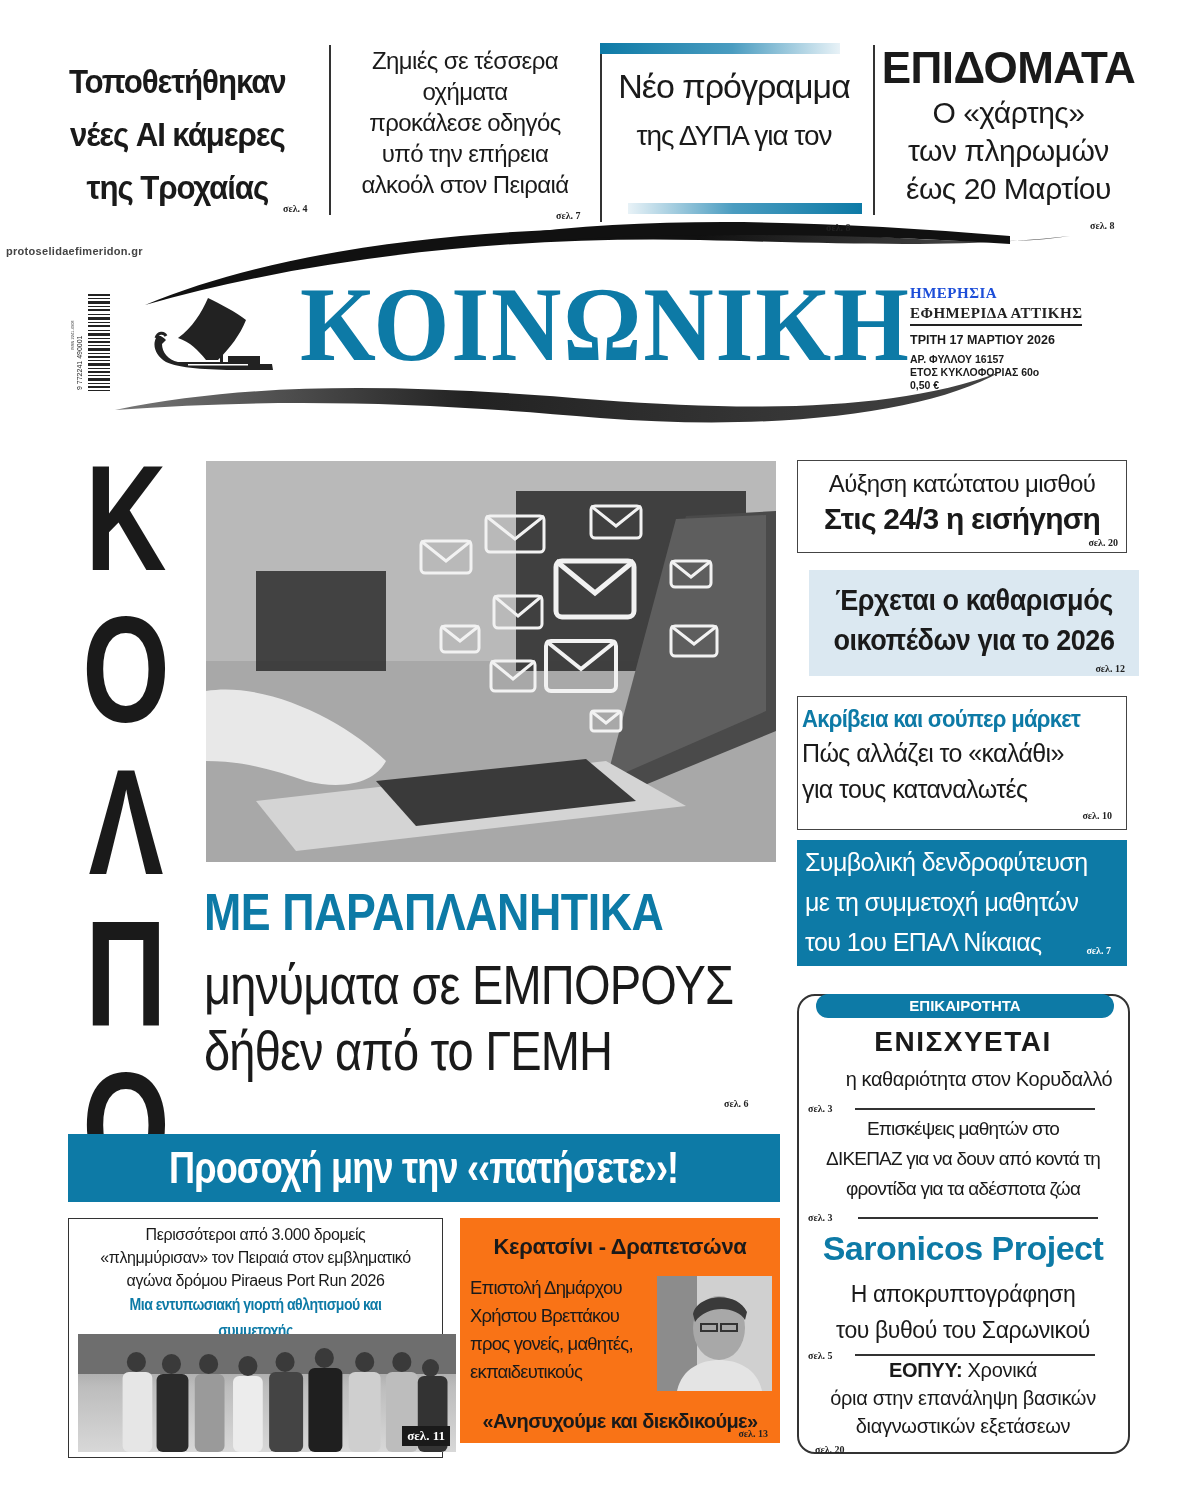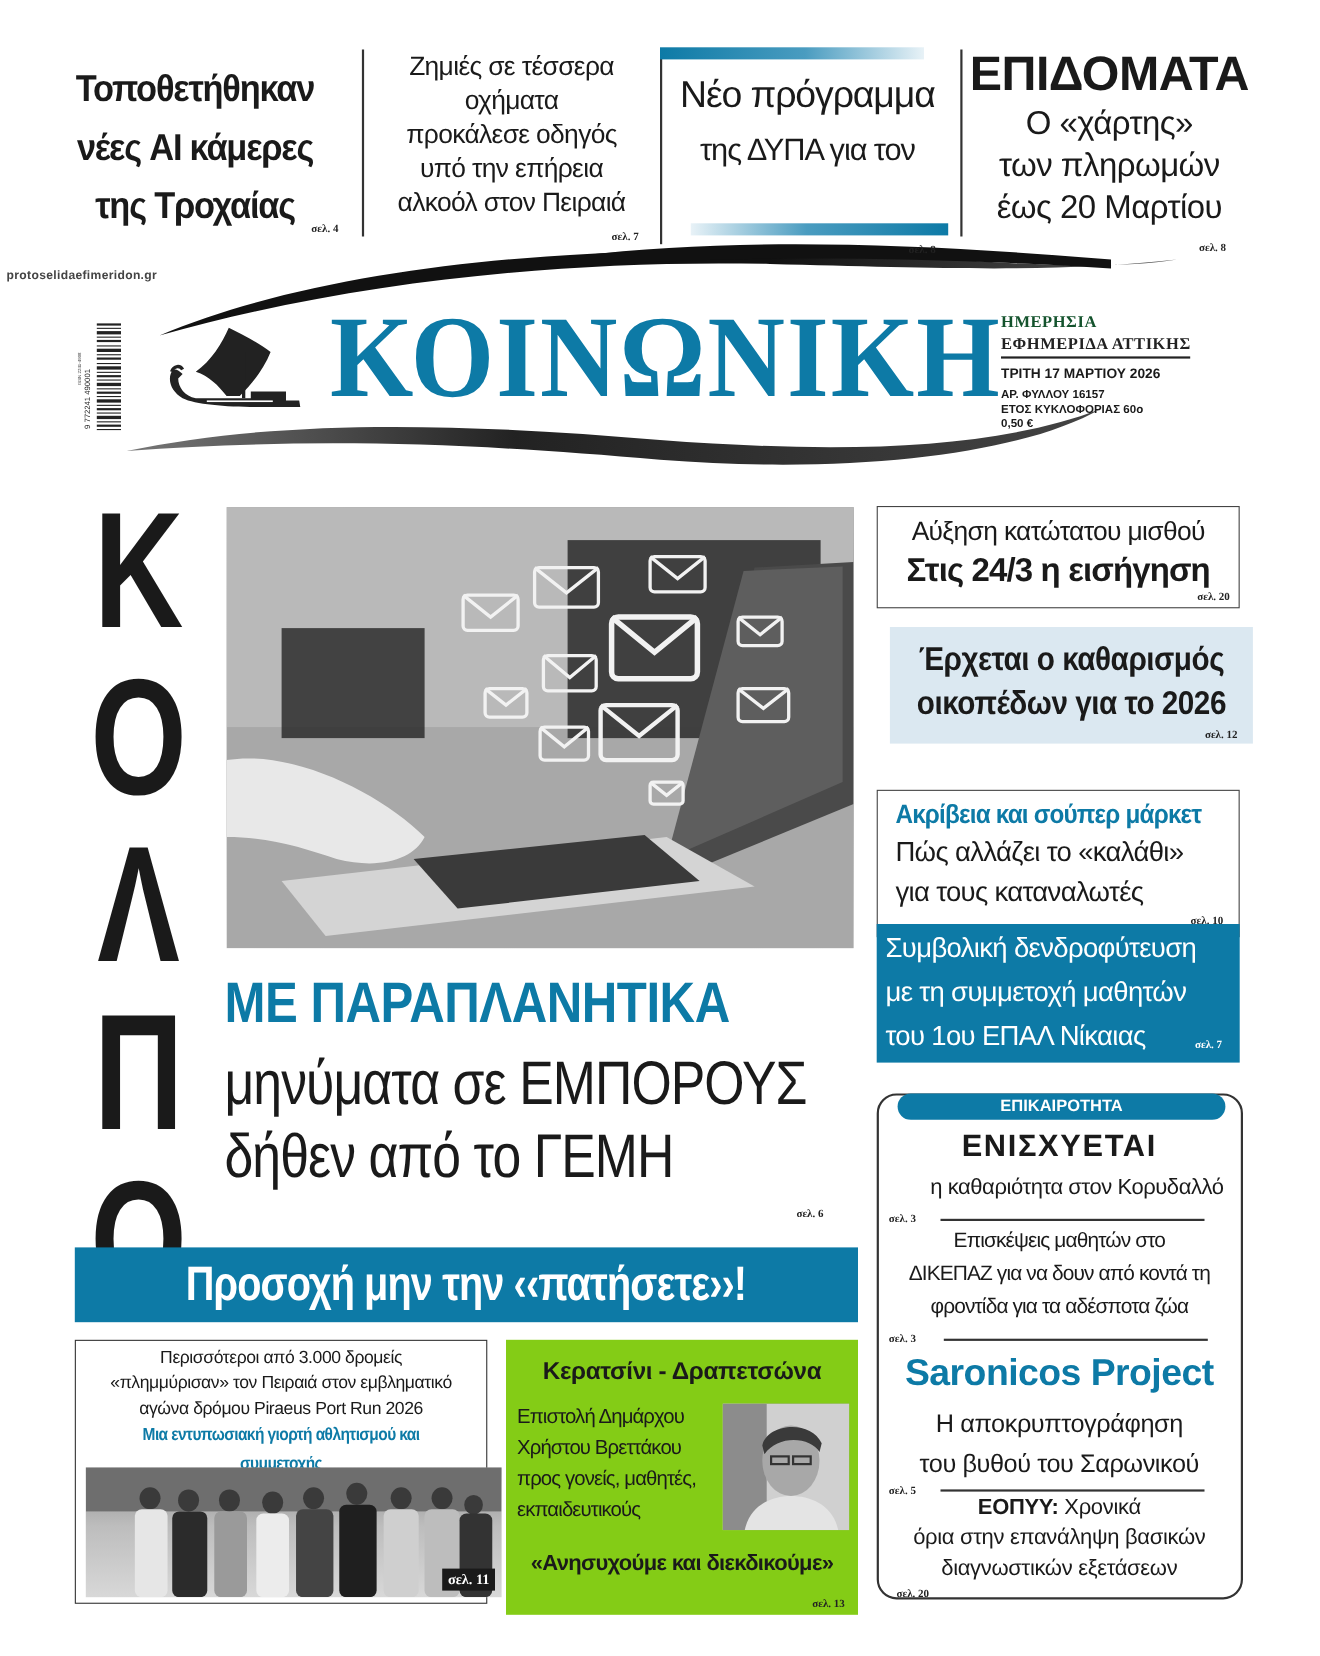--- a/index.html
+++ b/index.html
@@ -22,21 +22,21 @@
   .teaser-4 .sub { font-size: 30px; line-height: 38px; letter-spacing: -0.5px; }
 
   .source-url { left: 6px; top: 245px; font-size: 11px; font-weight: bold; color: #444; letter-spacing: 0.3px; }
 
   
   .swoosh { left: 0; top: 0; width: 1200px; height: 450px; pointer-events: none; }
   .barcode { left: 70px; top: 290px; width: 44px; height: 110px; }
   .logo-ship { left: 148px; top: 290px; width: 130px; height: 90px; }
   .title-mast { left: 300px; top: 272px; font-family: "Liberation Serif", serif; font-size: 106px; font-weight: bold; color: #0d7aa6; letter-spacing: 2px; line-height: 106px; transform: scaleX(0.92); transform-origin: left top; }
   .mast-info { left: 910px; top: 283px; width: 200px; }
-  .mast-info .sub1 { font-family: "Liberation Serif", serif; font-size: 15px; font-weight: bold; color: #14532d; letter-spacing: 0.5px; line-height: 20px; }
+  .mast-info .sub1 { font-family: "Liberation Serif", serif; font-size: 15px; font-weight: bold; color: #1d4ed8; letter-spacing: 0.5px; line-height: 20px; }
   .mast-info .sub2 { font-family: "Liberation Serif", serif; font-size: 15px; font-weight: bold; color: #222; letter-spacing: 0.5px; line-height: 20px; border-bottom: 2px solid #222; display: inline-block; padding-bottom: 1px; }
   .mast-info .date { font-size: 12.5px; font-weight: bold; margin-top: 6px; line-height: 16px; }
   .mast-info .small { font-size: 10.5px; font-weight: bold; line-height: 13px; }
 
   
   .kolpo { left: 66px; top: 448px; width: 120px; font-size: 150px; font-weight: bold; line-height: 140px; text-align: center; color: #1a1a1a; }
   .kolpo span { display: block; transform: scaleX(0.75); height: 152px; }
   .main-photo { left: 206px; top: 461px; width: 570px; height: 401px; background: radial-gradient(ellipse at 65% 35%, #3a3a3a 0%, #5a5a5a 30%, #9a9a9a 60%, #cfcfcf 100%); overflow: hidden; }
   .main-photo svg { width: 100%; height: 100%; }
   .headline-blue { left: 204px; top: 882px; font-size: 52px; font-weight: bold; color: #0d7aa6; letter-spacing: -0.5px; line-height: 60px; transform: scaleX(0.86); transform-origin: left top; }
@@ -45,21 +45,21 @@
   .banner { left: 68px; top: 1134px; width: 712px; height: 68px; background: #0d7aa6; color: #fff; font-size: 44px; font-weight: bold; text-align: center; line-height: 68px; letter-spacing: -1px; }
   .banner span { display: inline-block; transform: scaleX(0.82); }
 
   
   .rbox { left: 797px; width: 330px; }
   .box-wage { top: 460px; height: 93px; border: 1.5px solid #444; text-align: center; }
   .box-wage .l1 { font-size: 24px; line-height: 34px; margin-top: 6px; letter-spacing: -0.6px; }
   .box-wage .l2 { font-size: 30px; font-weight: bold; line-height: 36px; letter-spacing: -0.8px; }
   .box-plots { top: 570px; height: 106px; background: #dbe8f1; text-align: center; margin-left: 12px; }
   .box-plots .t { font-size: 30px; font-weight: bold; line-height: 40px; letter-spacing: -0.5px; padding-top: 10px; transform: scaleX(0.9); }
-  .box-market { top: 718px; height: 134px; border: 1.5px solid #444; padding-left: 16px; }
+  .box-market { top: 696px; height: 134px; border: 1.5px solid #444; padding-left: 4px; }
   .box-market .h { font-size: 24px; font-weight: bold; color: #0d7aa6; line-height: 32px; margin-top: 6px; letter-spacing: -0.8px; transform: scaleX(0.92); transform-origin: left; }
   .box-market .b { font-size: 25px; line-height: 36px; letter-spacing: -0.6px; }
   .box-tree { top: 840px; height: 126px; background: #0d7aa6; color: #fff; padding-left: 8px; }
   .box-tree .b { font-size: 25px; line-height: 36px; letter-spacing: -0.6px; padding-top: 4px; }
   .box-tree .ref { color: #fff; }
 
   .box-news { top: 994px; height: 460px; border: 2px solid #333; border-radius: 18px; left: 797px; width: 333px; }
   .news-pill { left: 816px; top: 994px; width: 298px; height: 24px; background: #0d7aa6; border-radius: 12px; color: #fff; font-size: 15px; font-weight: bold; text-align: center; line-height: 24px; }
   .news-block { left: 800px; width: 326px; text-align: center; }
   .news-1h { top: 1024px; font-size: 28px; font-weight: bold; letter-spacing: 1.5px; line-height: 36px; }
@@ -70,21 +70,21 @@
   .news-4 { top: 1356px; font-size: 20px; line-height: 28px; letter-spacing: -0.3px; }
   .hr { height: 1.5px; background: #333; }
 
   
   .box-run { left: 68px; top: 1218px; width: 375px; height: 240px; border: 1.5px solid #333; }
   .box-run .txt { font-size: 16px; line-height: 23px; text-align: center; letter-spacing: -0.4px; padding-top: 4px; }
   .box-run .hl { font-size: 16px; font-weight: bold; color: #0d7aa6; text-align: center; line-height: 26px; letter-spacing: -0.6px; transform: scaleX(0.88); }
   .run-photo { left: 78px; top: 1334px; width: 378px; height: 118px; background: linear-gradient(180deg, #8a8a8a 0%, #bdbdbd 45%, #d8d8d8 100%); overflow: hidden; }
   .run-ref { right: 6px; bottom: 6px; background: #1a1a1a; color: #fff; font-family: "Liberation Serif", serif; font-size: 13px; font-weight: bold; padding: 2px 5px; }
 
-  .box-keratsini { left: 460px; top: 1218px; width: 320px; height: 250px; background: #84cc16; }
+  .box-keratsini { left: 460px; top: 1218px; width: 320px; height: 225px; background: #f97316; }
   .box-keratsini .h { text-align: center; font-size: 22px; font-weight: bold; padding-top: 14px; line-height: 30px; letter-spacing: -0.3px; }
   .box-keratsini .b { left: 10px; top: 56px; width: 190px; font-size: 18.5px; line-height: 28px; letter-spacing: -0.8px; }
   .mayor-photo { left: 197px; top: 58px; width: 115px; height: 115px; background: radial-gradient(ellipse at 55% 45%, #d8d8d8 0%, #9a9a9a 40%, #bfbfbf 100%); overflow: hidden; }
   .box-keratsini .quote { left: 0; top: 192px; width: 320px; text-align: center; font-size: 20px; font-weight: bold; letter-spacing: -0.6px; }
 </style>
 </head>
 <body>
 
 <svg class="abs swoosh" viewBox="0 0 1200 450">
   <defs>

